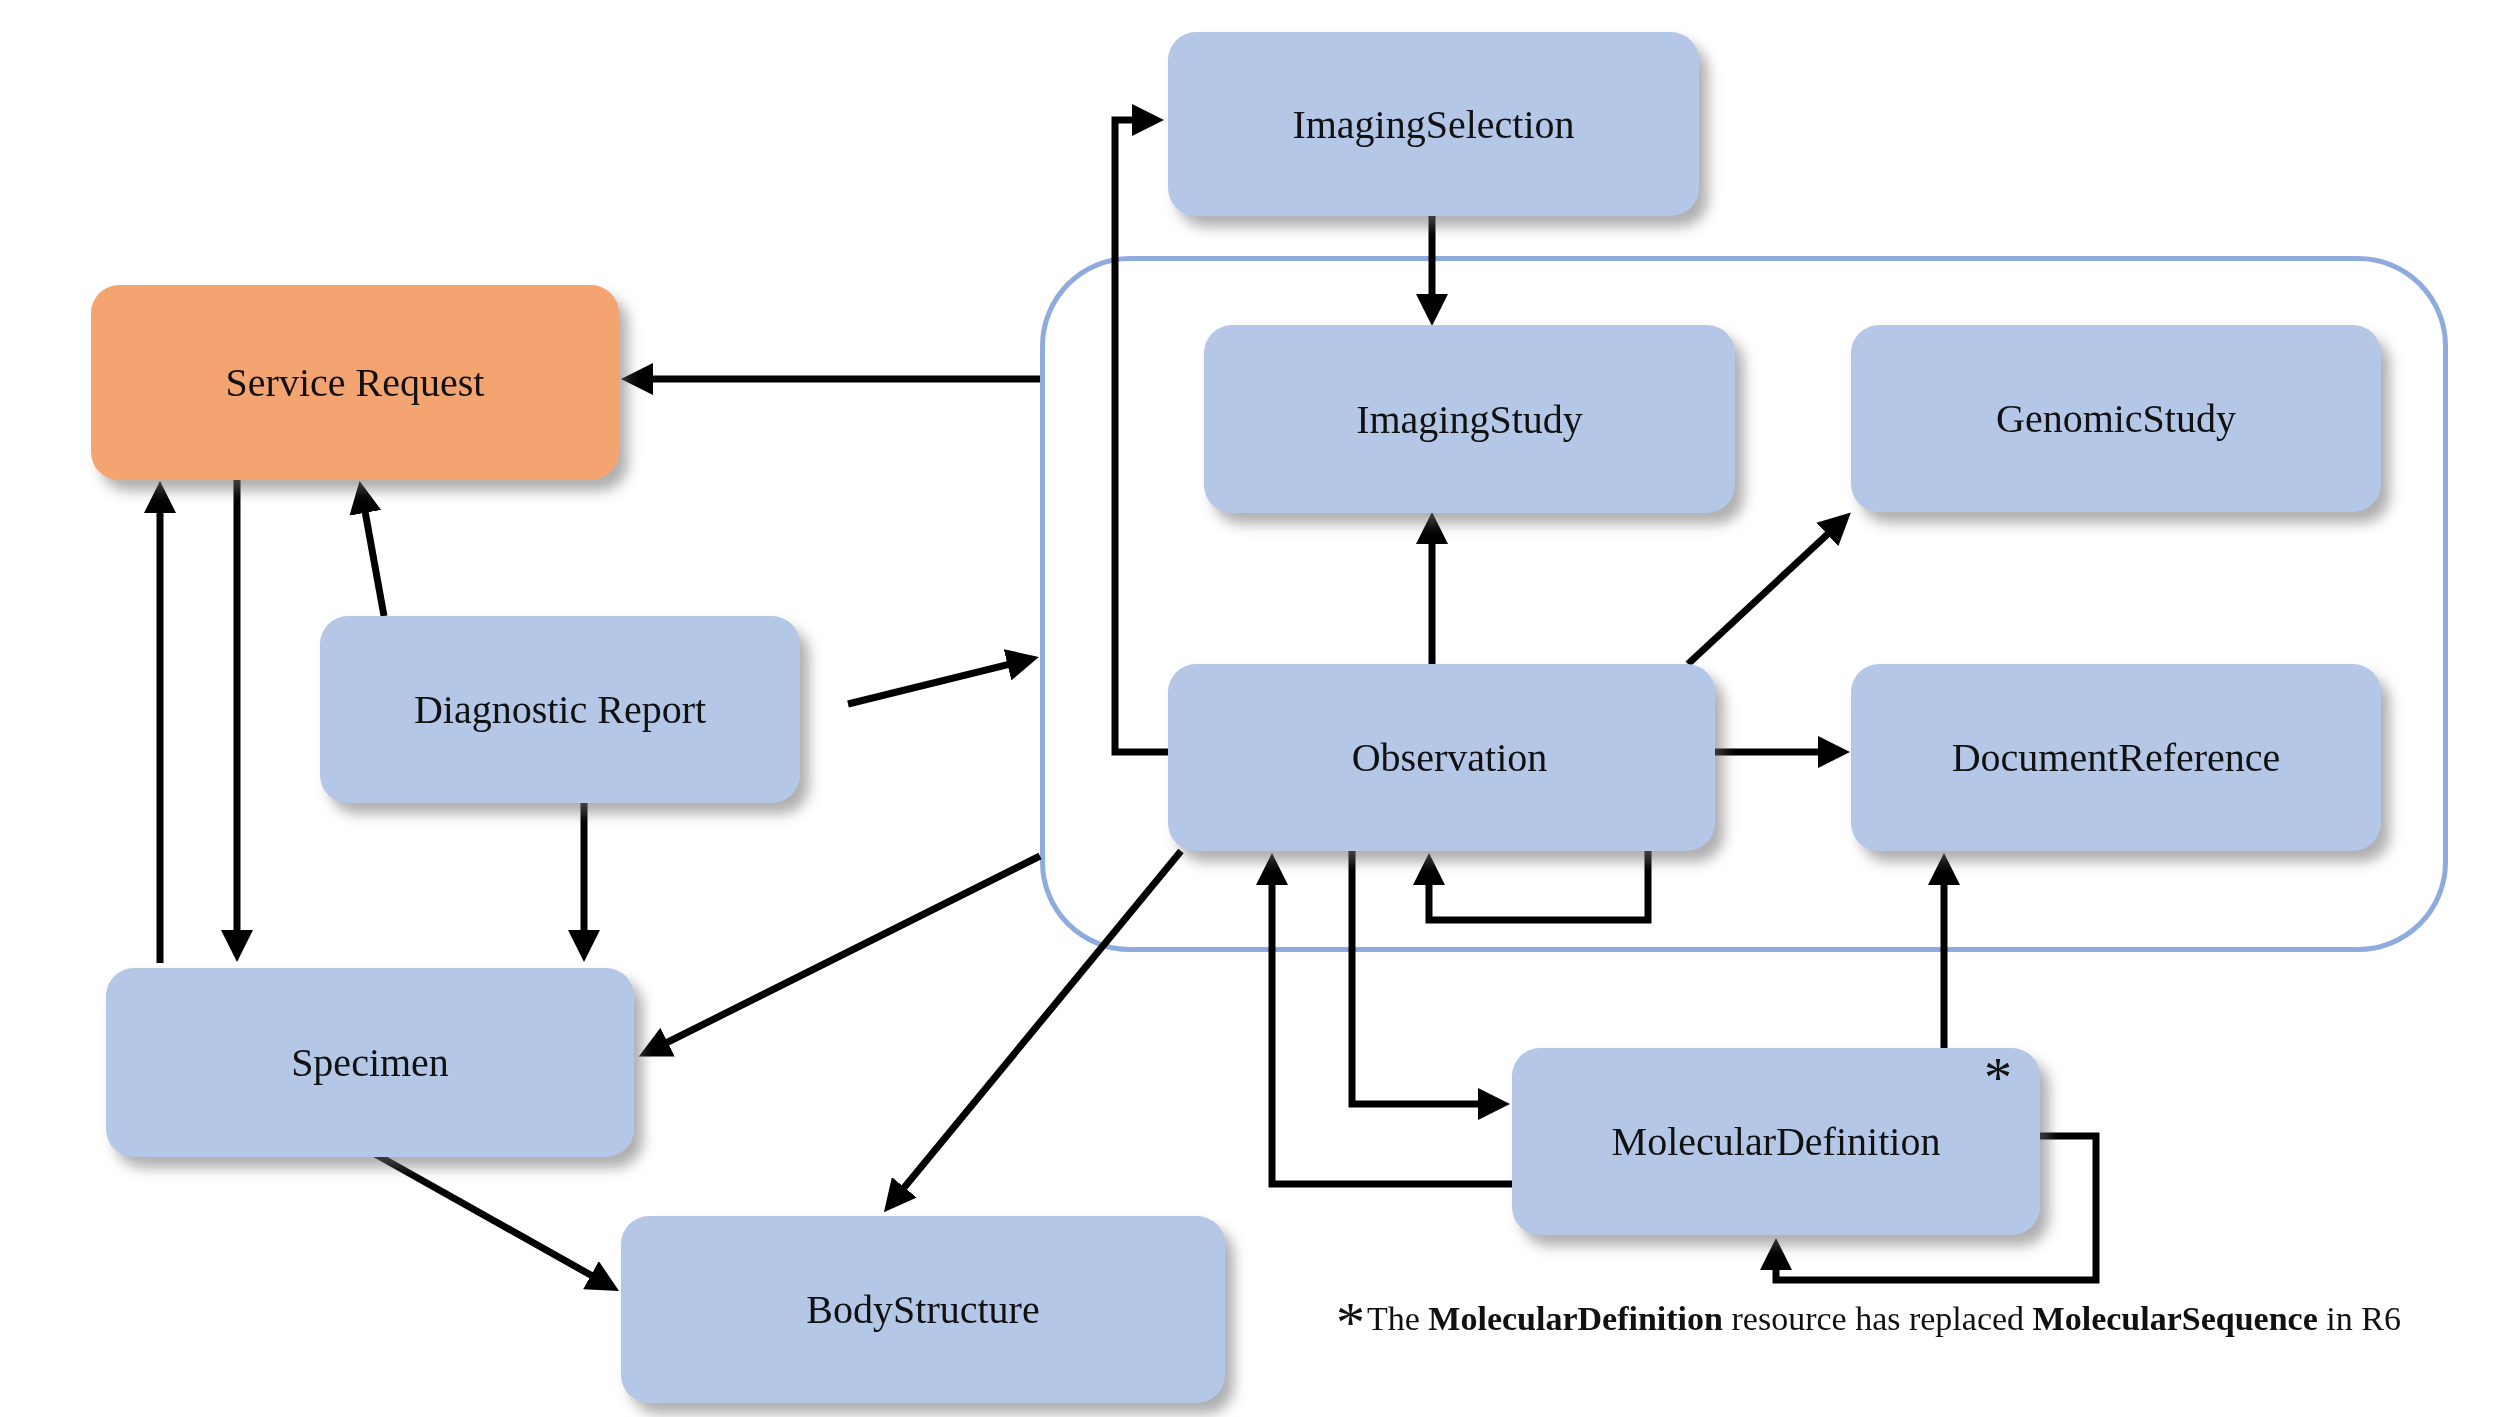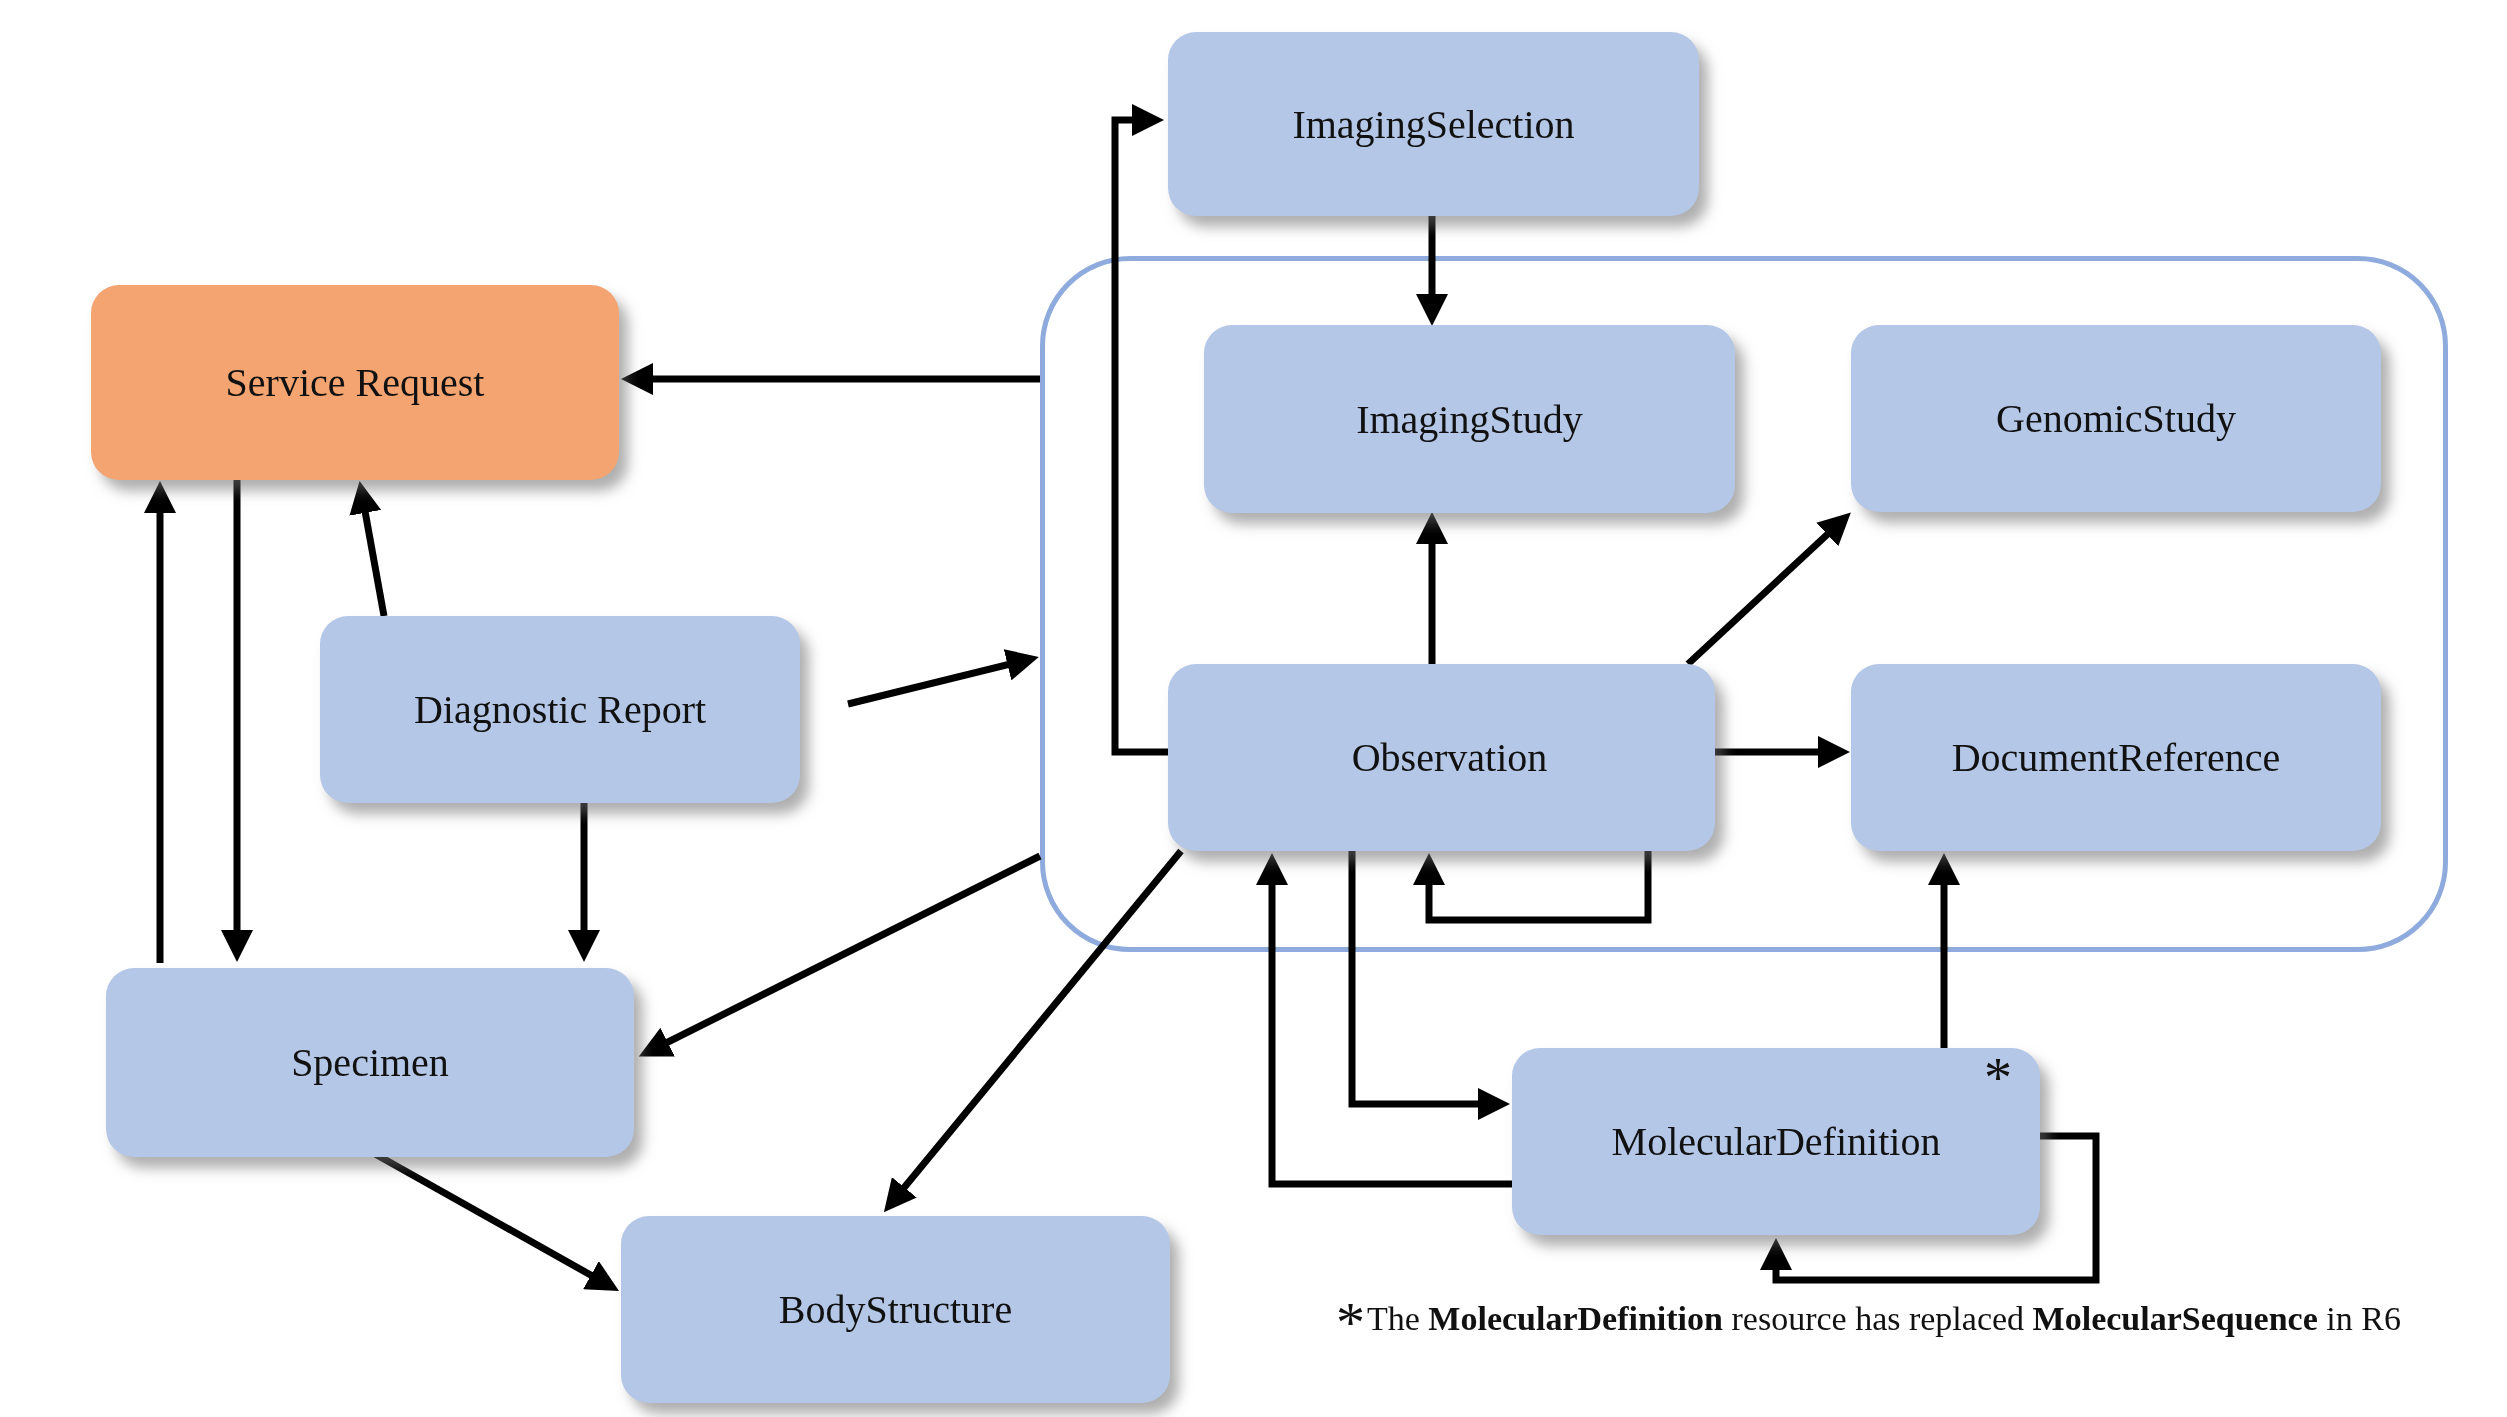--- a/index.html
+++ b/index.html
@@ -49,21 +49,21 @@
 
   .n-imaging-selection   { left:1168px; top:32px;   width:531px; height:184px; }
   .n-service-request     { left:91px;   top:285px;  width:528px; height:195px; }
   .n-imaging-study       { left:1168px; top:325px;  width:531px; height:188px;margin-left:36px; }
   .n-genomic-study       { left:1851px; top:325px;  width:530px; height:187px; }
   .n-diagnostic-report   { left:320px;  top:616px;  width:480px; height:187px; }
   .n-observation         { left:1168px; top:664px;  width:531px; height:187px;padding-left:16px; }
   .n-document-reference  { left:1851px; top:664px;  width:530px; height:187px; }
   .n-specimen            { left:106px;  top:968px;  width:528px; height:189px; }
   .n-molecular-definition{ left:1512px; top:1048px; width:528px; height:187px; }
-  .n-body-structure      { left:621px;  top:1216px; width:549px; height:187px; }
+  .n-body-structure      { left:621px;  top:1216px; width:604px; height:187px; }
 
   .node-asterisk {
     position:absolute;
     top:2px; right:28px;
     font-size:56px;
     color:#111111;
     line-height:1;
   }
 
   

